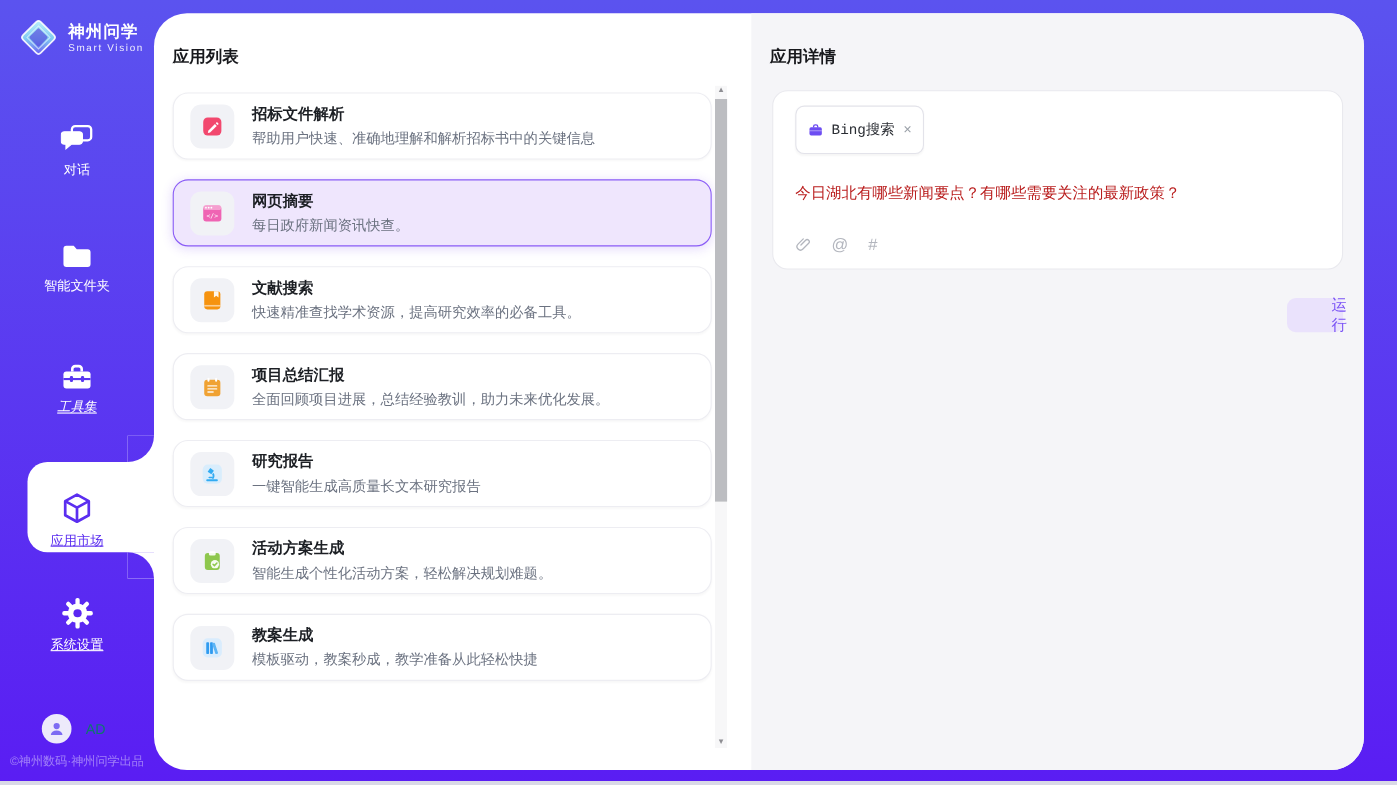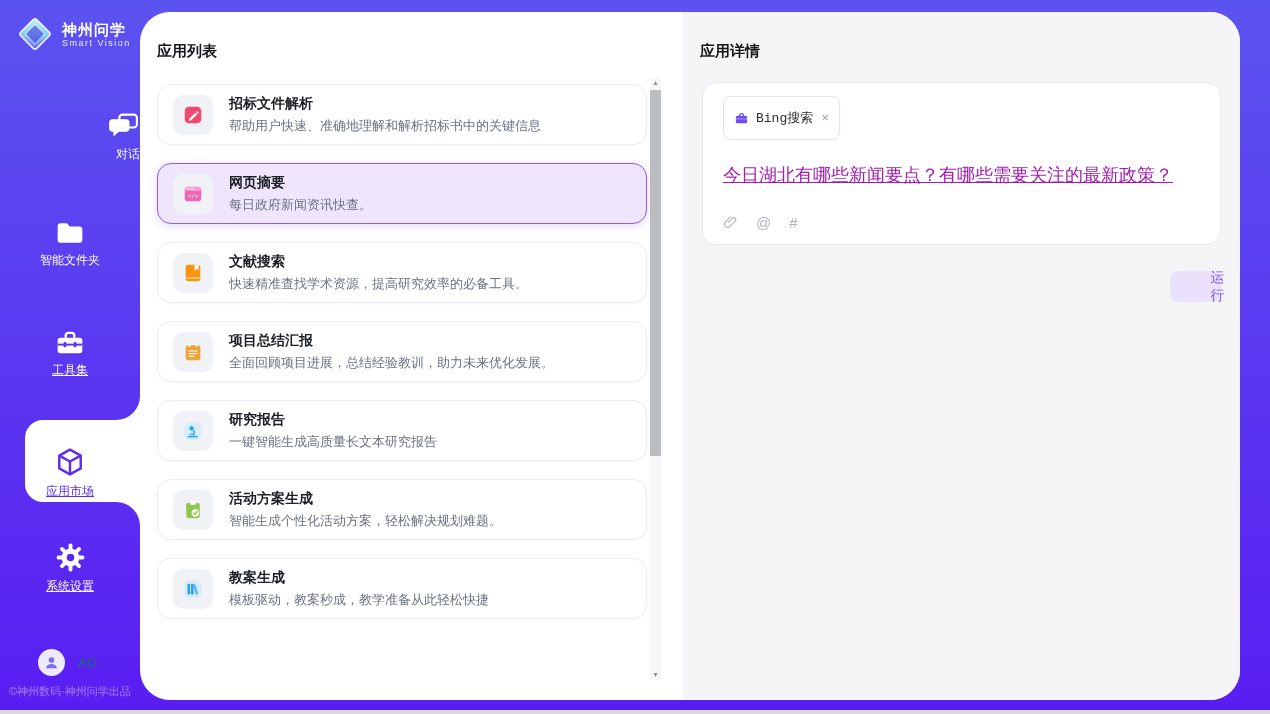--- a/index.html
+++ b/index.html
@@ -13,21 +13,21 @@
   .bottom-strip { position:absolute; left:0; bottom:0; width:1270px; height:4px; background:#d9d9e6; z-index:50; }
 
   
   .sidebar { position:absolute; left:0; top:0; width:140px; height:714px; z-index:5; }
   .logo { position:absolute; left:16px; top:15px; display:flex; align-items:center; gap:8px; }
   .logo-title { color:#fff; font-size:15px; font-weight:bold; letter-spacing:1px; line-height:17px; }
   .logo-sub { color:rgba(255,255,255,.9); font-size:9px; letter-spacing:1.5px; }
   .nav-item { position:absolute; left:0; width:140px; display:flex; flex-direction:column; align-items:center; gap:8px; color:#fff; font-size:12px; cursor:pointer; z-index:3; }
   .nav-item .lbl { line-height:13px; }
   .underlined { text-decoration:underline; }
-  .nav-chat { top:112px;align-items:flex-end; } .nav-folder { top:220px; } .nav-tools { top:330px; }
+  .nav-chat { top:112px; } .nav-folder { top:220px; } .nav-tools { top:330px;font-style:italic; }
   .nav-market { top:447px; color:#5b2ef0; } .nav-settings { top:543px; }
 
   
   .active-bubble { position:absolute; left:25px; top:420px; width:115px; height:82px; background:#fff; border-radius:18px 0 0 18px; z-index:2; }
   .curve { position:absolute; left:116px; width:24px; height:24px; background:#fff; z-index:2; }
   .curve-top { top:396px; } .curve-bottom { top:502px; }
   .curve::before { content:''; position:absolute; inset:0; background-image:linear-gradient(180deg,#5b53ef 0%,#5a1df3 100%); background-attachment:fixed; }
   .curve-top::before { border-bottom-right-radius:100%; }
   .curve-bottom::before { border-top-right-radius:100%; }
 
@@ -54,21 +54,21 @@
   .scrollbar { position:absolute; right:22px; top:66px; width:11px; height:602px; background:#f7f7f8; display:flex; flex-direction:column; align-items:center; }
   .sb-arrow { font-size:7px; color:#8e8e93; line-height:10px; height:10px; cursor:pointer; }
   .sb-thumb { position:absolute; top:12px; left:0; width:11px; height:366px; background:#bcbdc1; cursor:pointer; }
   .sb-arrow.down { position:absolute; bottom:0; }
 
   
   .panel-right { flex:1; background:#f5f5f8; position:relative; }
   .detail-card { position:absolute; left:19px; top:70px; width:519px; height:163px; background:#fff; border:1px solid #e9e9ee; border-radius:14px; padding:13px 20px; }
   .chip { display:inline-flex; align-items:center; gap:7px; height:44px; padding:0 10px; border:1px solid #e3e3ea; border-radius:8px; background:#fff; font-size:13px; color:#2a2d33; cursor:pointer; box-shadow:0 1px 2px rgba(0,0,0,.04);font-family:Liberation Mono, monospace; }
   .chip-close { color:#9aa0a8; font-size:13px; margin-left:1px; cursor:pointer; }
-  .query { margin-top:26px; font-size:18px; color:#a21caf; line-height:19px;text-decoration:underline; }
+  .query { margin-top:26px; font-size:14px; color:#b91c1c; line-height:19px; }
   .attach-row { position:absolute; left:20px; bottom:13px; display:flex; align-items:center; gap:18px; color:#b3b6be; }
   .attach-glyph { font-size:15px; cursor:pointer; }
   .run-btn { position:absolute; left:487px; top:259px; width:51px; height:31px; background:#eae2fc; color:#7a52f5; font-size:14px; border-radius:8px; display:flex; align-items:center; justify-content:center; cursor:pointer;padding-left:44px; }
 
   svg { display:block; }
 </style>
 </head>
 <body>
 
 <div class="sidebar">

